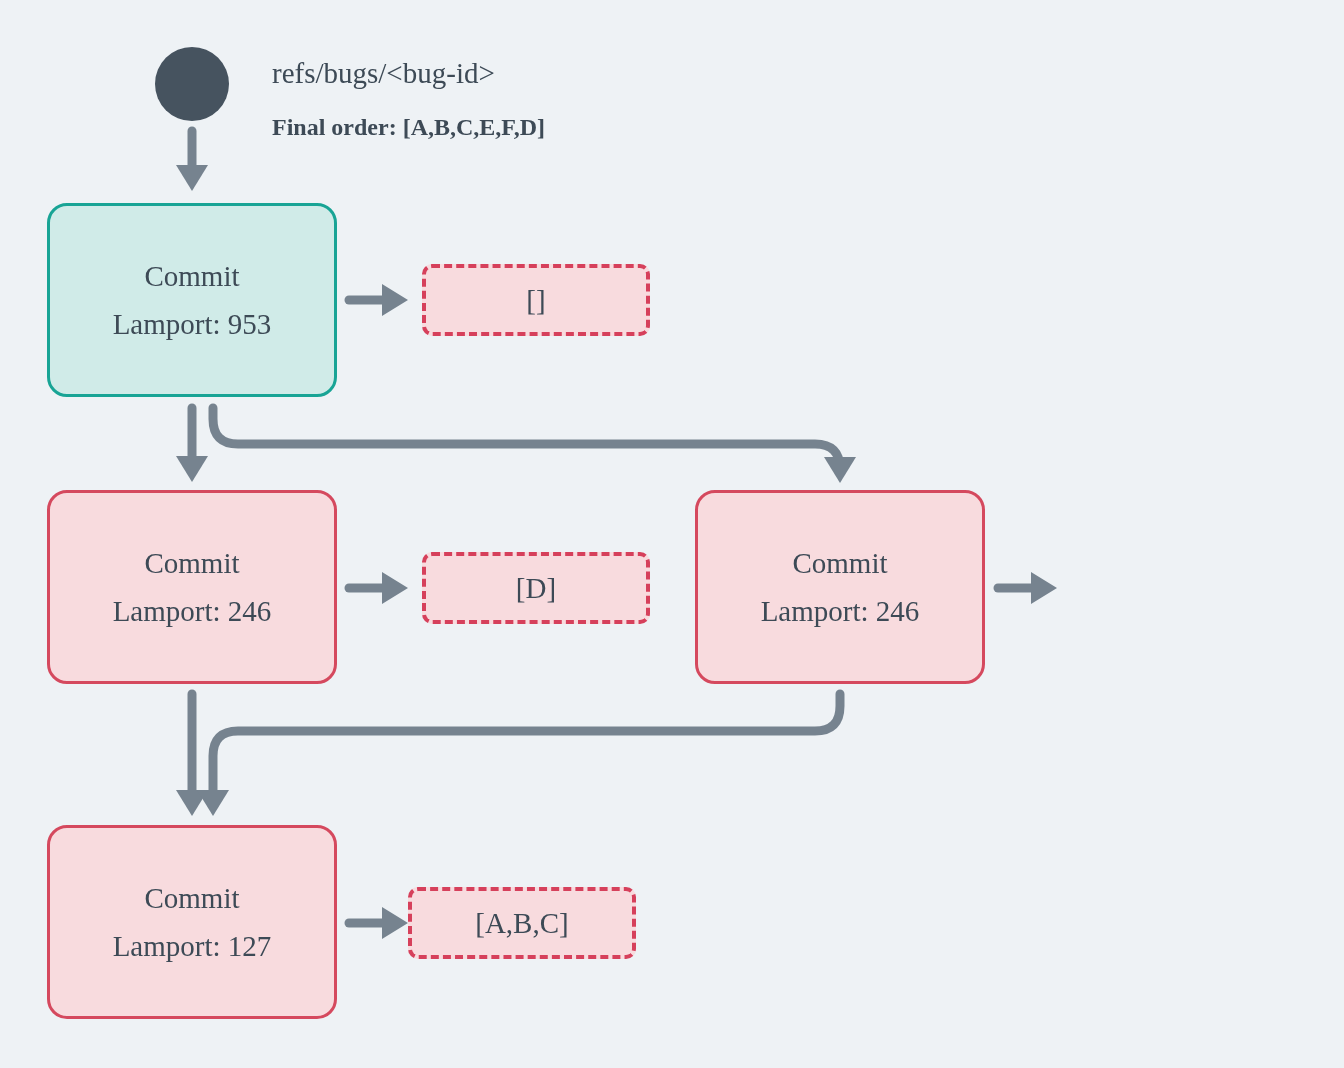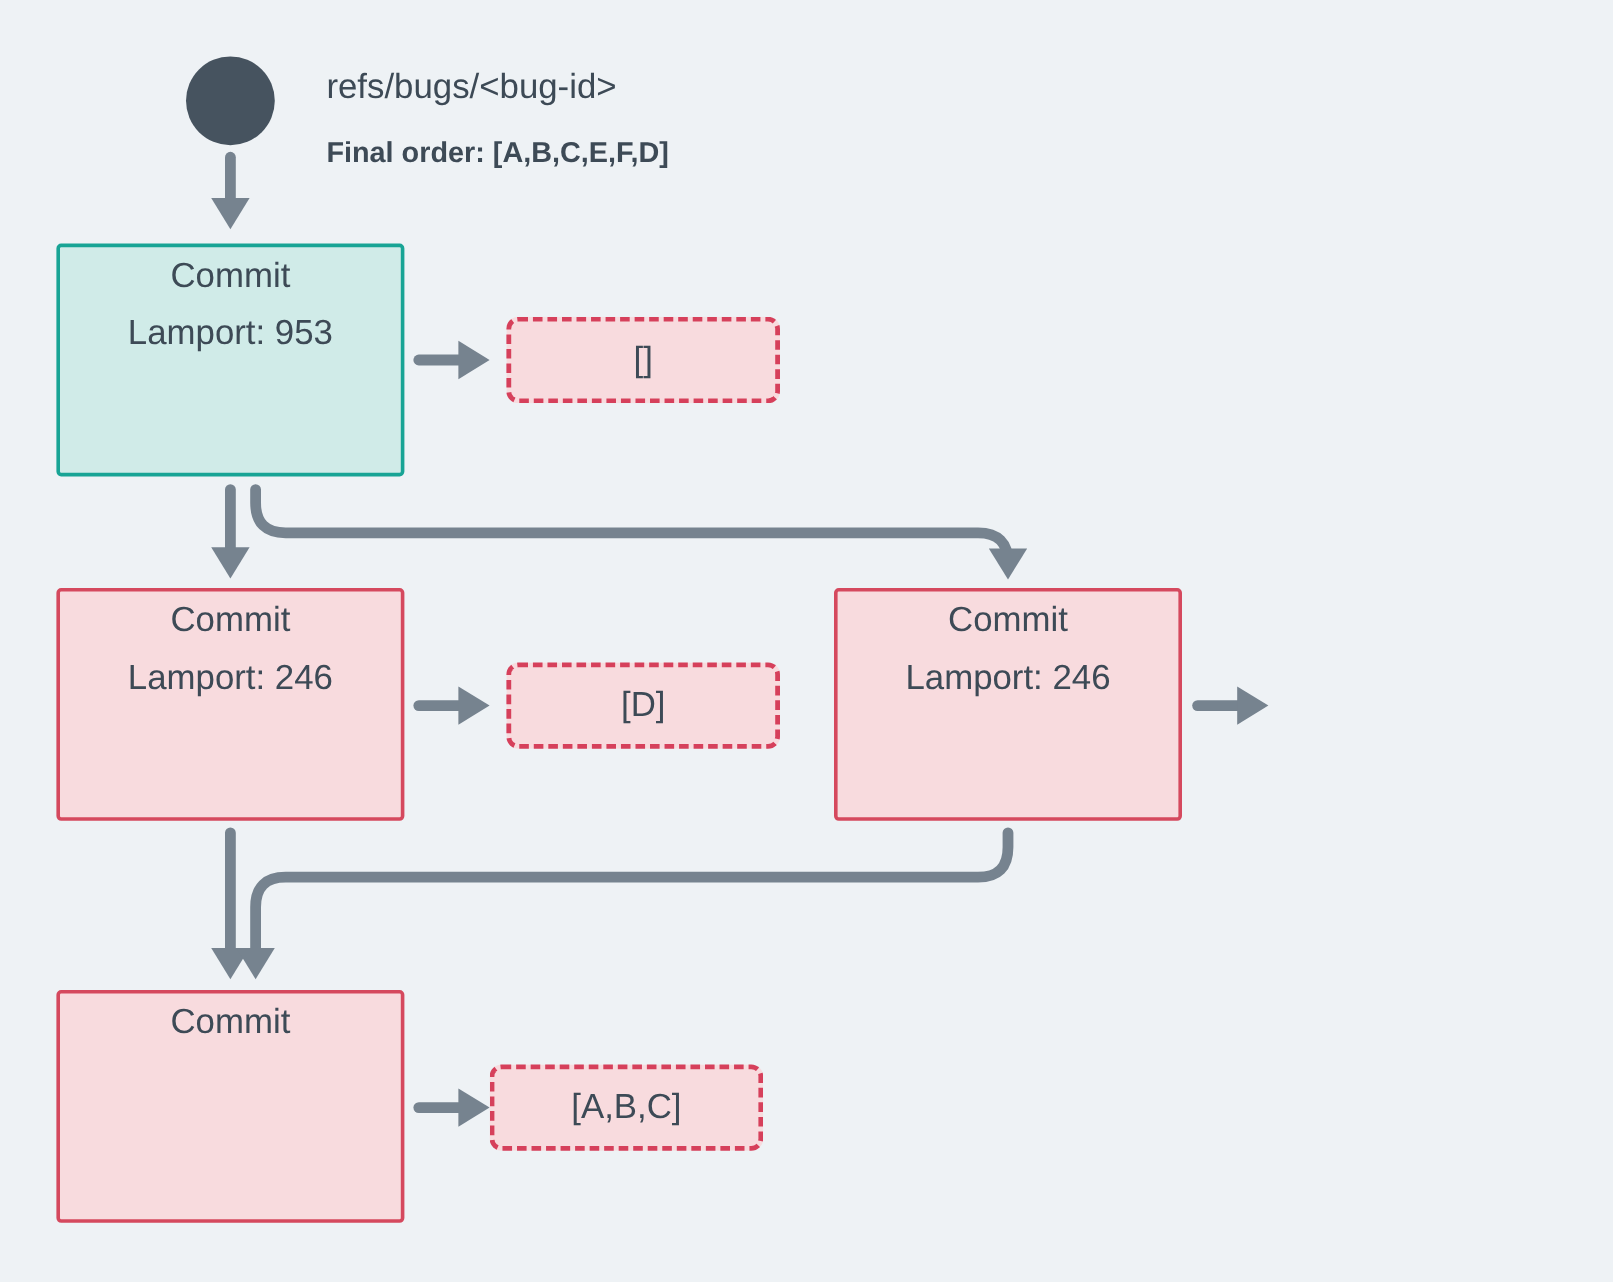--- a/index.html
+++ b/index.html
@@ -13,21 +13,21 @@
     --arrow: #76838F;
     --ref-circle: #46535F;
   }
   * { margin: 0; padding: 0; box-sizing: border-box; }
   html, body { background: var(--background); }
   .canvas {
     position: relative;
     width: 1066px;
     height: 1068px;
     background: var(--background);
-    font-family: Liberation Sans, sans-serif;
+    font-family: Liberation Serif, serif;
     color: var(--text);
     overflow: hidden;
   }
   .edges-layer {
     position: absolute;
     left: 0; top: 0;
     width: 1344px; height: 1068px;
   }
   .edge {
     stroke: var(--arrow);
@@ -54,27 +54,27 @@
     position: absolute;
     left: 272px; top: 114px;
     font-size: 24px;
     font-weight: bold;
     color: var(--text);
     white-space: nowrap;
   }
   .commit-box {
     position: absolute;
     width: 290px; height: 194px;
-    border-radius: 4px;
+    border-radius: 20px;
     border: 3px solid var(--red-border);
     background: var(--pink-fill);
     display: flex;
     flex-direction: column;
     align-items: center;
-    justify-content: flex-start;
+    justify-content: center;
     font-size: 29px;
     line-height: 48px;
     text-align: center;
   }
   .commit-box.teal {
     border-color: var(--teal-border);
     background: var(--teal-fill);
   }
   .ops-box {
     position: absolute;
@@ -154,18 +154,19 @@
   <div class="commit-box pos-right">
     <div>Commit</div>
     <div>Lamport: 246</div>
   </div>
   <div class="ops-box pos-ops-right">
     <span>[E,F]</span>
   </div>
 
   <div class="commit-box pos-merge">
     <div>Commit</div>
+    <div>Lamport: 127</div>
   </div>
   <div class="ops-box pos-ops-merge">
     <span>[A,B,C]</span>
   </div>
 
 </div>
 
 </body></html>

